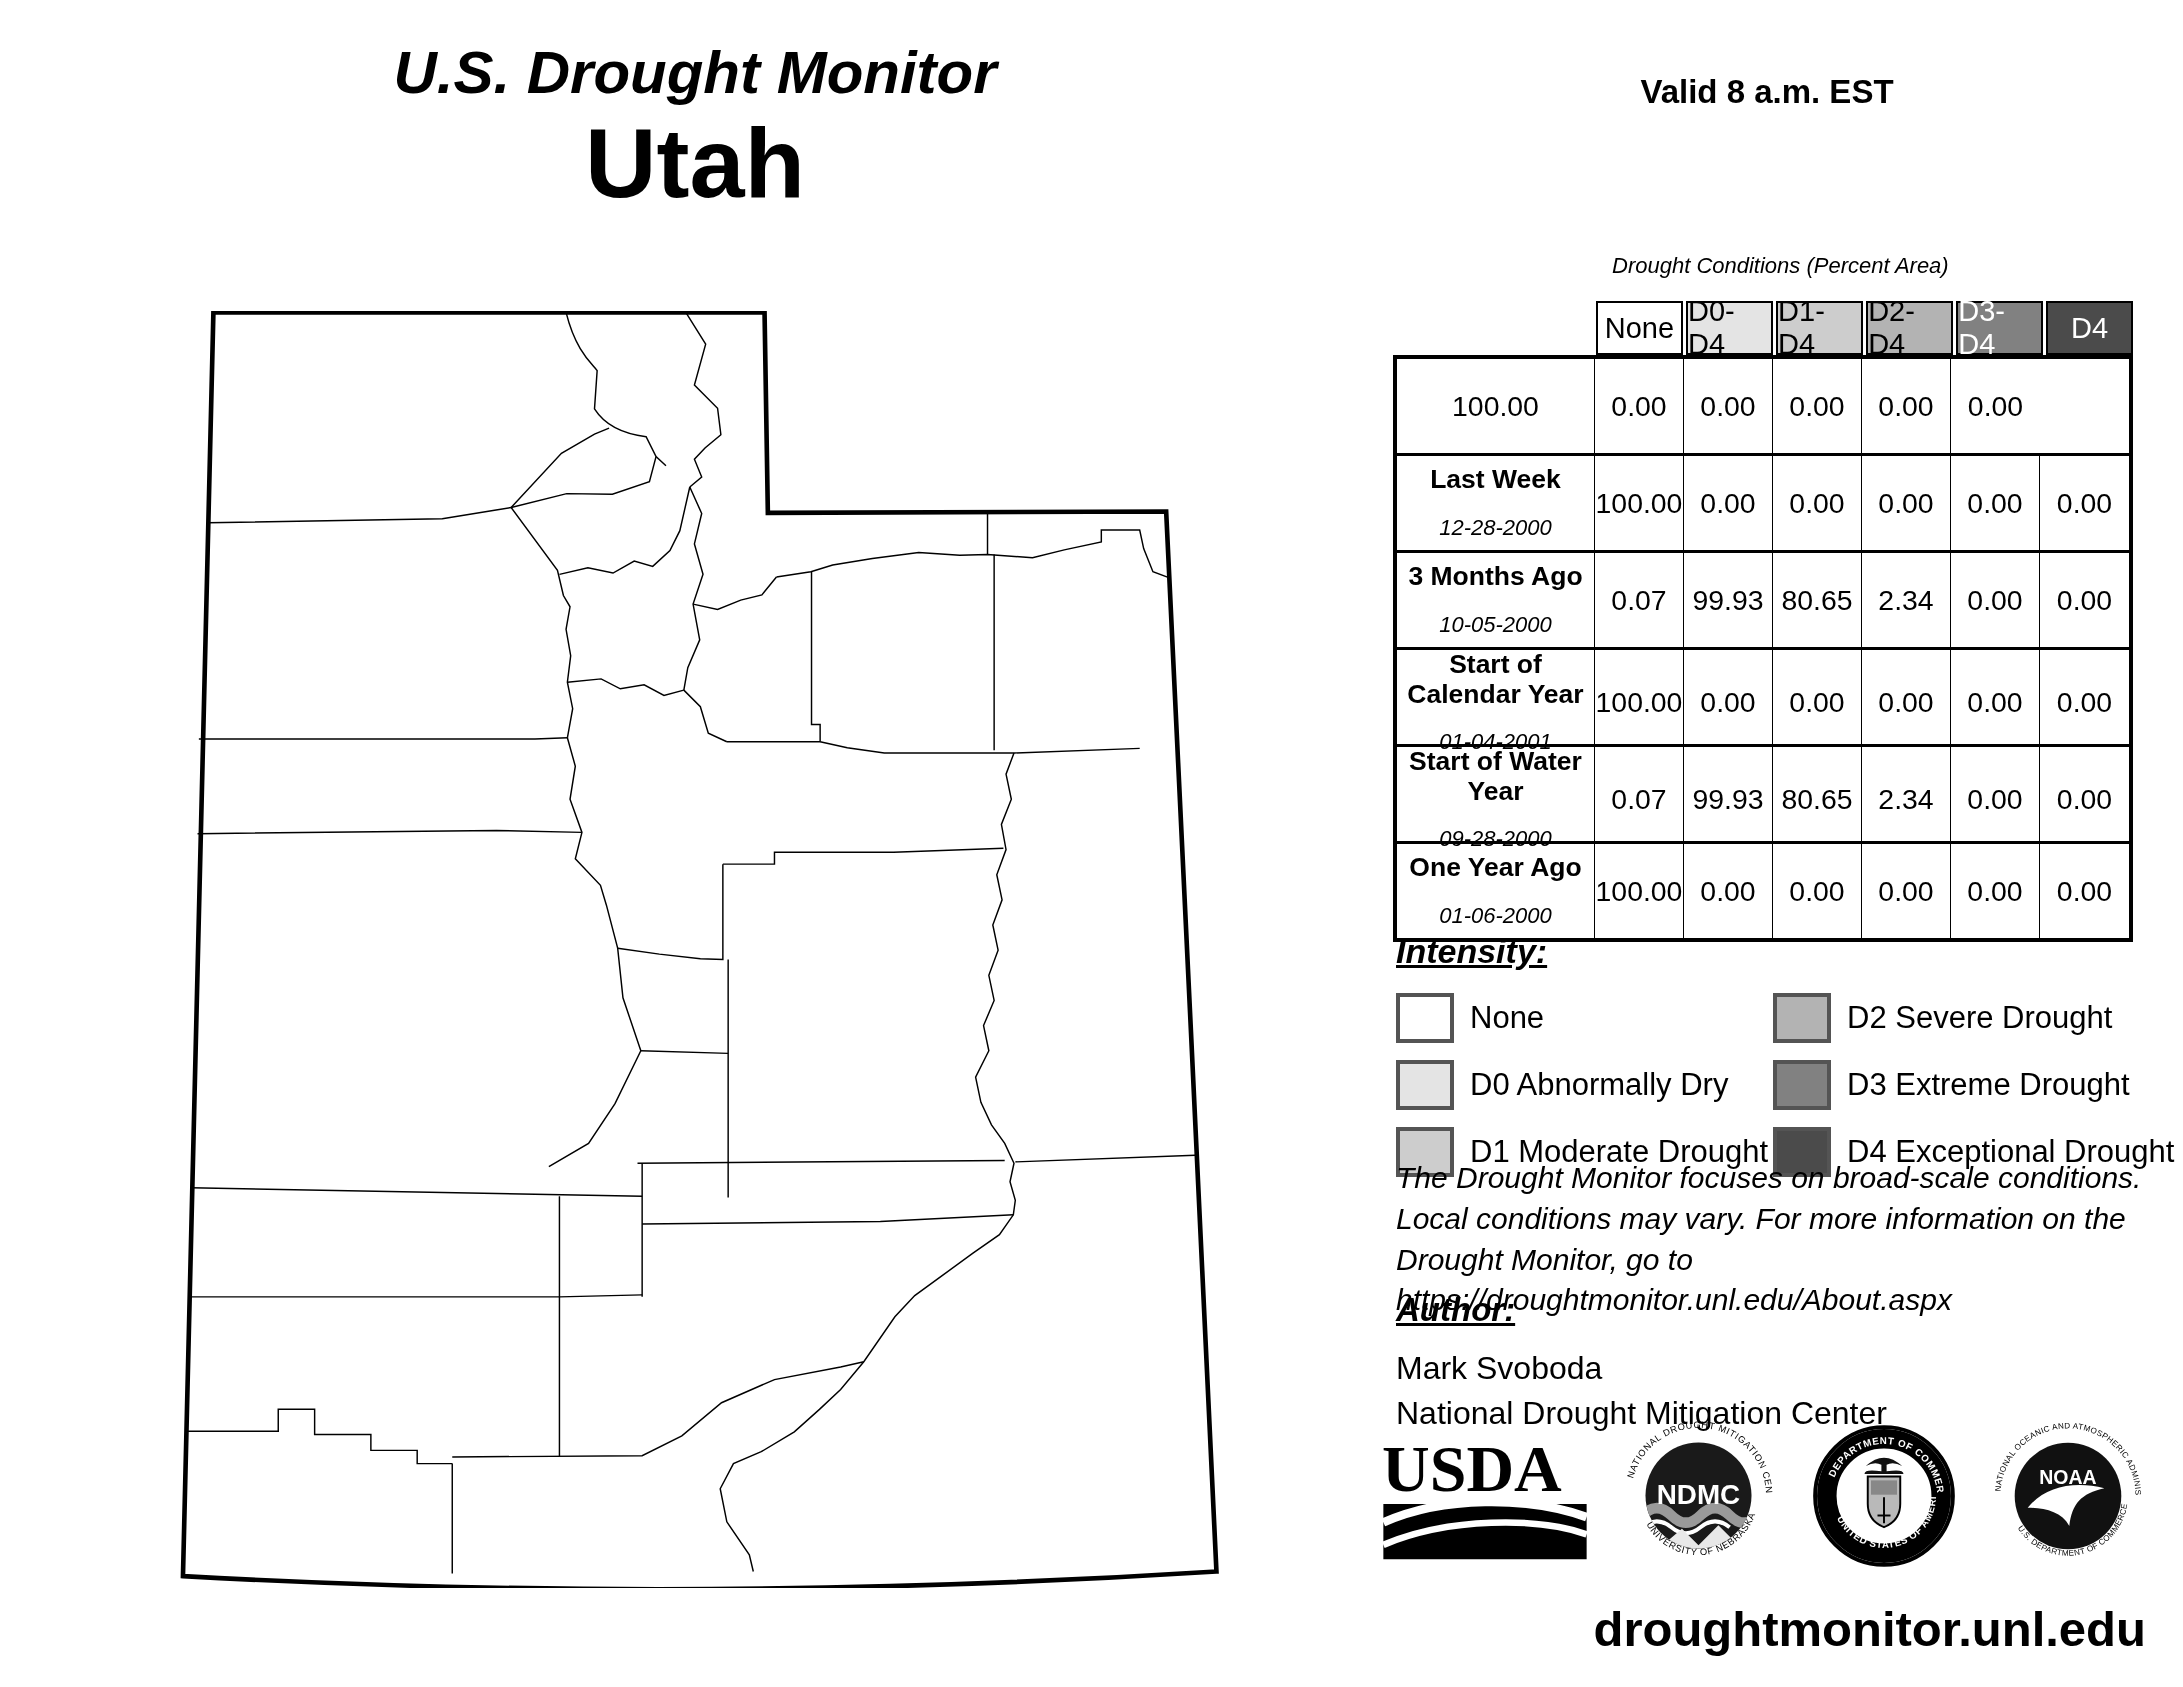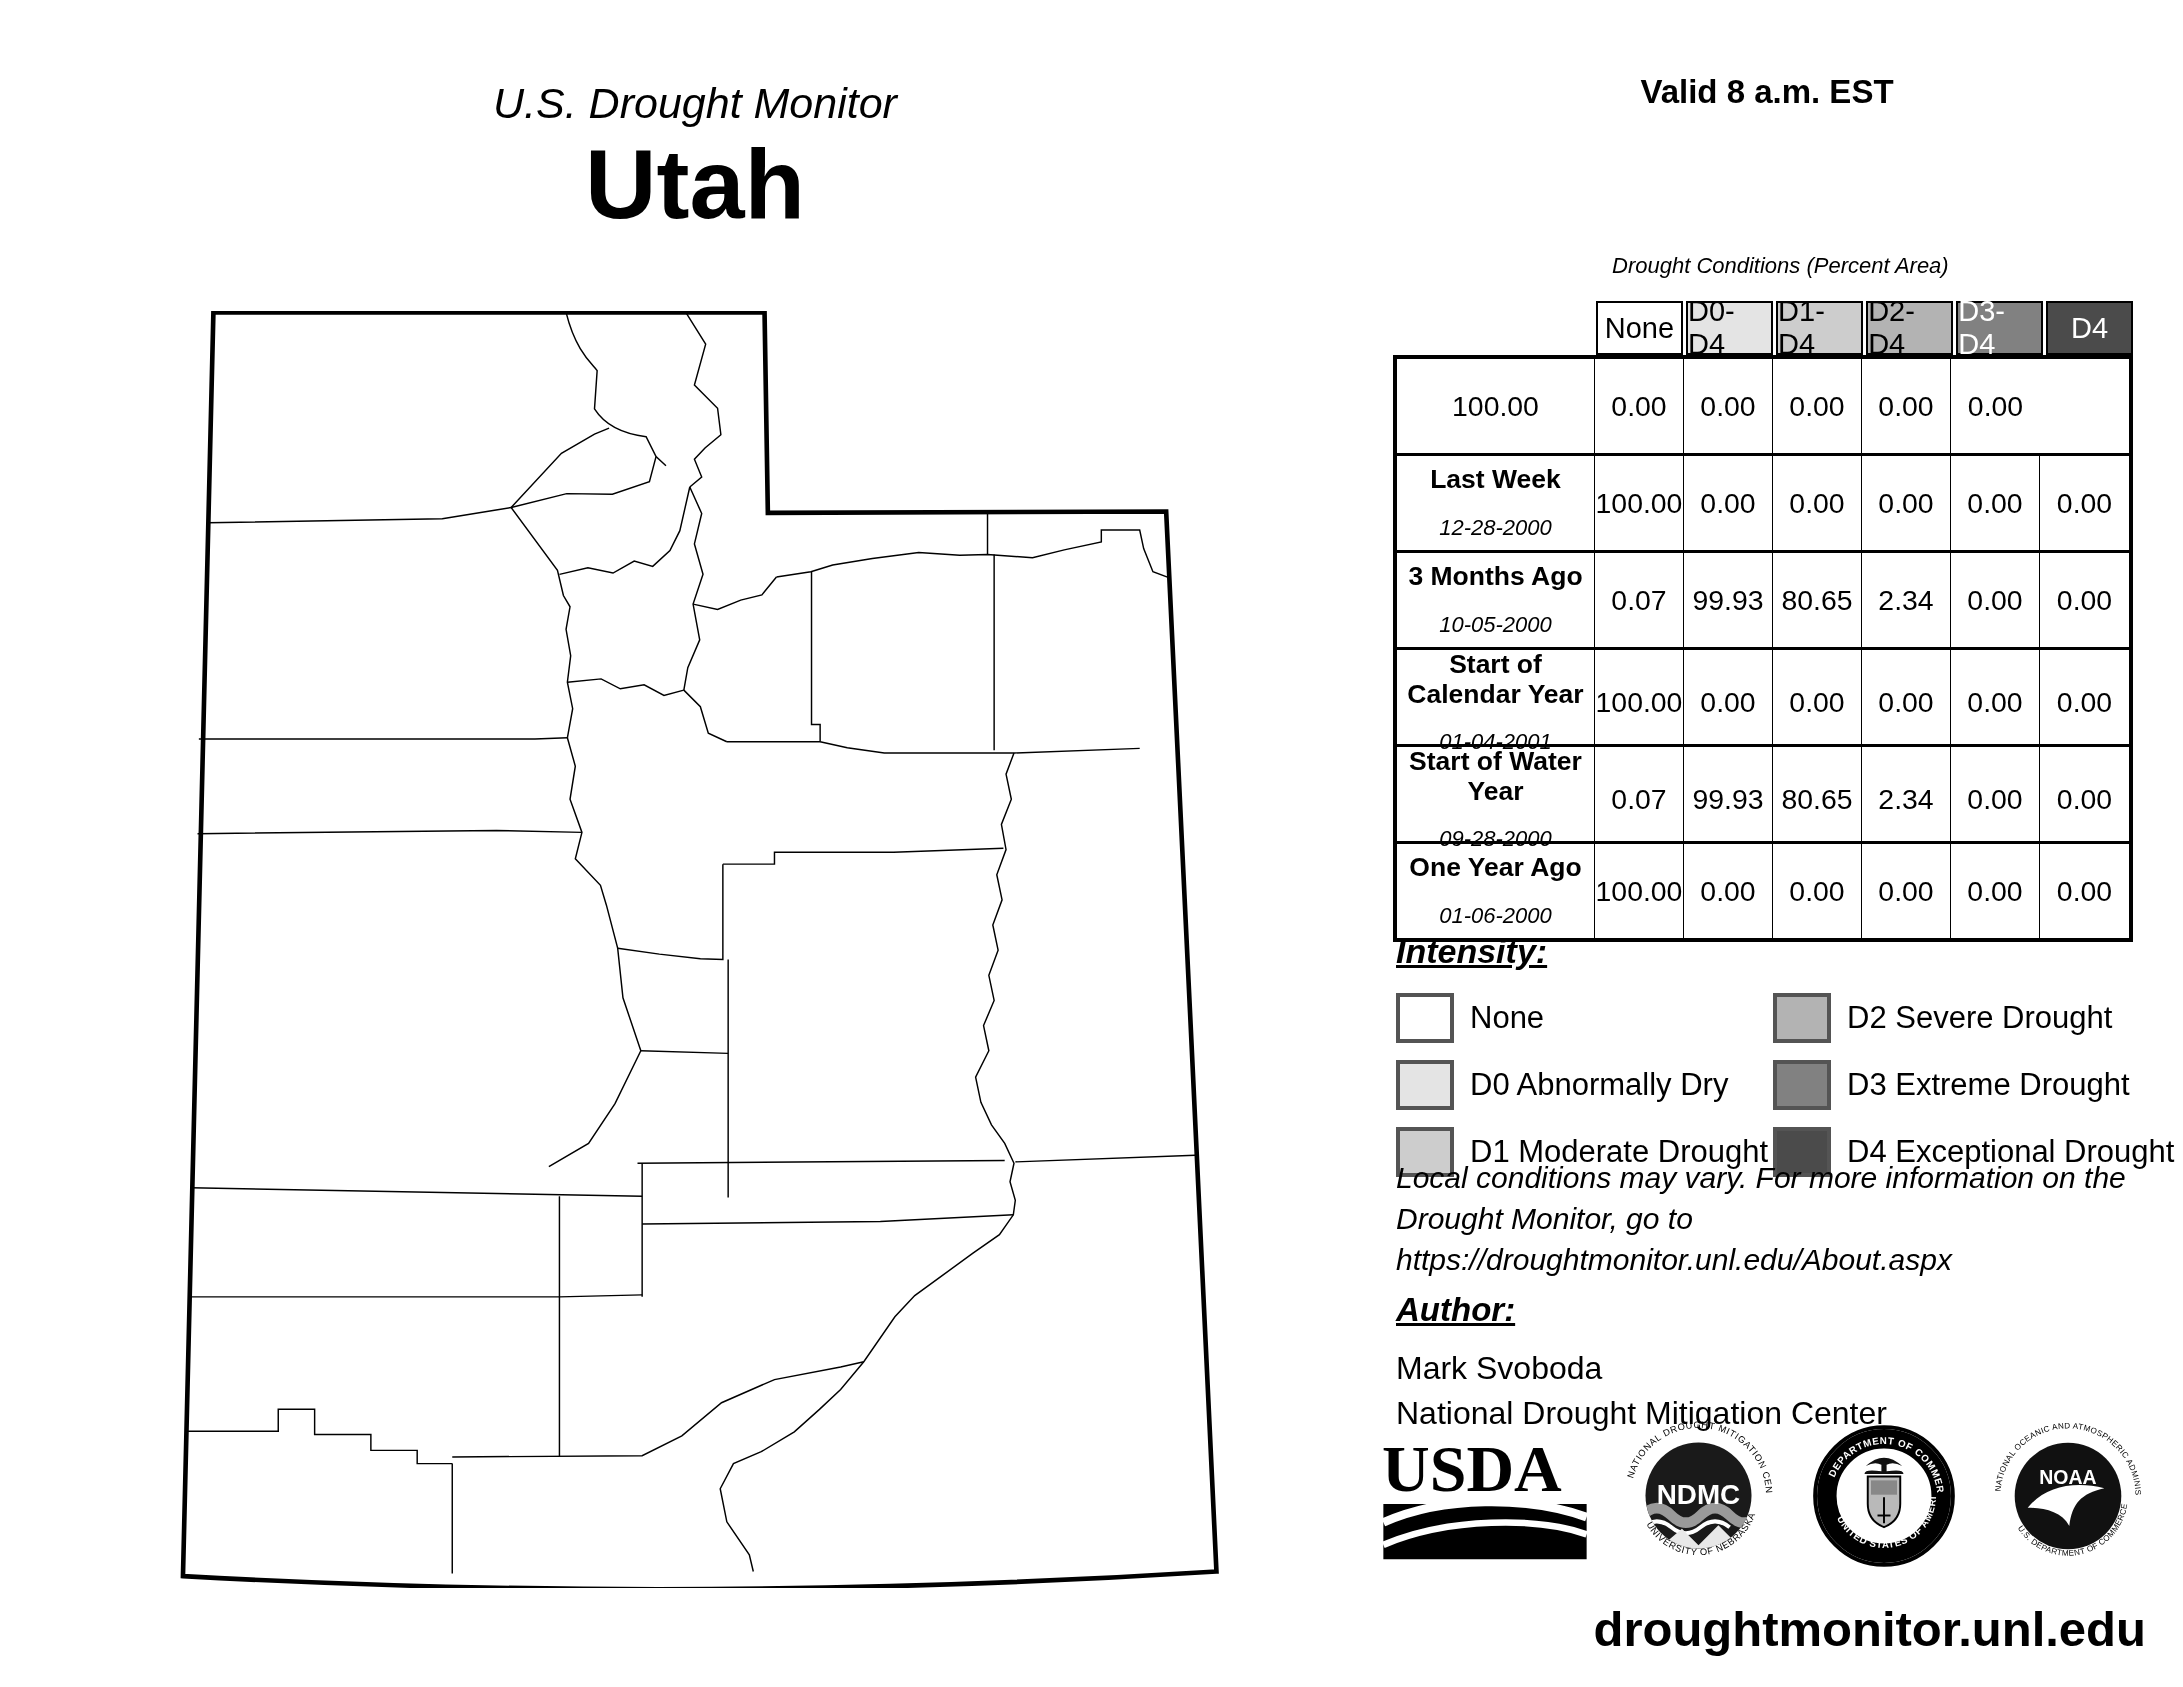--- a/index.html
+++ b/index.html
@@ -1,20 +1,20 @@
 <!DOCTYPE html>
 <html style="font-size:10.6px"><head>
 <meta charset="utf-8">
 <style>
   html,body{margin:0;padding:0;background:#fff;width:2183px;height:1687px;overflow:hidden;
     font-family:"Liberation Sans",sans-serif;color:#000;}
   .abs{position:absolute;}
   
   .title-block{left:179px;top:40px;width:1032px;text-align:center;}
-  .main-title{font-size:43px;font-weight:normal;font-style:italic;line-height:1.1;margin-top:40px;}
+  .main-title{font-size:60px;font-weight:bold;font-style:italic;line-height:1.1;}
   .state-title{font-size:99px;font-weight:bold;line-height:1.15;}
   .date-block{left:1350px;top:56px;width:834px;text-align:center;}
   .map-date{font-size:62px;font-weight:bold;line-height:1.1;}
   .released{font-size:35px;font-weight:bold;font-style:italic;margin-top:12px;}
   .valid{font-size:33px;font-weight:bold;margin-top:17px;}
   
   .tbl-caption{left:1612px;top:253px;width:523px;text-align:left;font-size:22px;font-style:italic;}
   .dmtable{left:1393px;top:301px;}
   .hrow{display:flex;gap:3.3px;width:537px;height:54px;margin-left:203px;}
   .hcell{flex:1;border:2px solid #000;display:flex;align-items:center;justify-content:center;font-size:29px;}
@@ -210,20 +210,21 @@
       <span class="swatch" style="background: rgb(129, 129, 129);"></span>
       <span class="llabel">D3 Extreme Drought</span>
     </div>
     <div class="litem">
       <span class="swatch" style="background: rgb(75, 75, 75);"></span>
       <span class="llabel">D4 Exceptional Drought</span>
     </div>
   </div>
 
 <div class="abs disclaimer">
+    <div>The Drought Monitor focuses on broad-scale conditions.</div>
     <div>Local conditions may vary. For more information on the</div>
     <div>Drought Monitor, go to https://droughtmonitor.unl.edu/About.aspx</div>
   </div>
 
 <div class="abs author-head">Author:</div>
 <div class="abs author-name">Mark Svoboda</div>
 <div class="abs author-org">National Drought Mitigation Center</div>
 
 <div class="abs logo-row">
 

